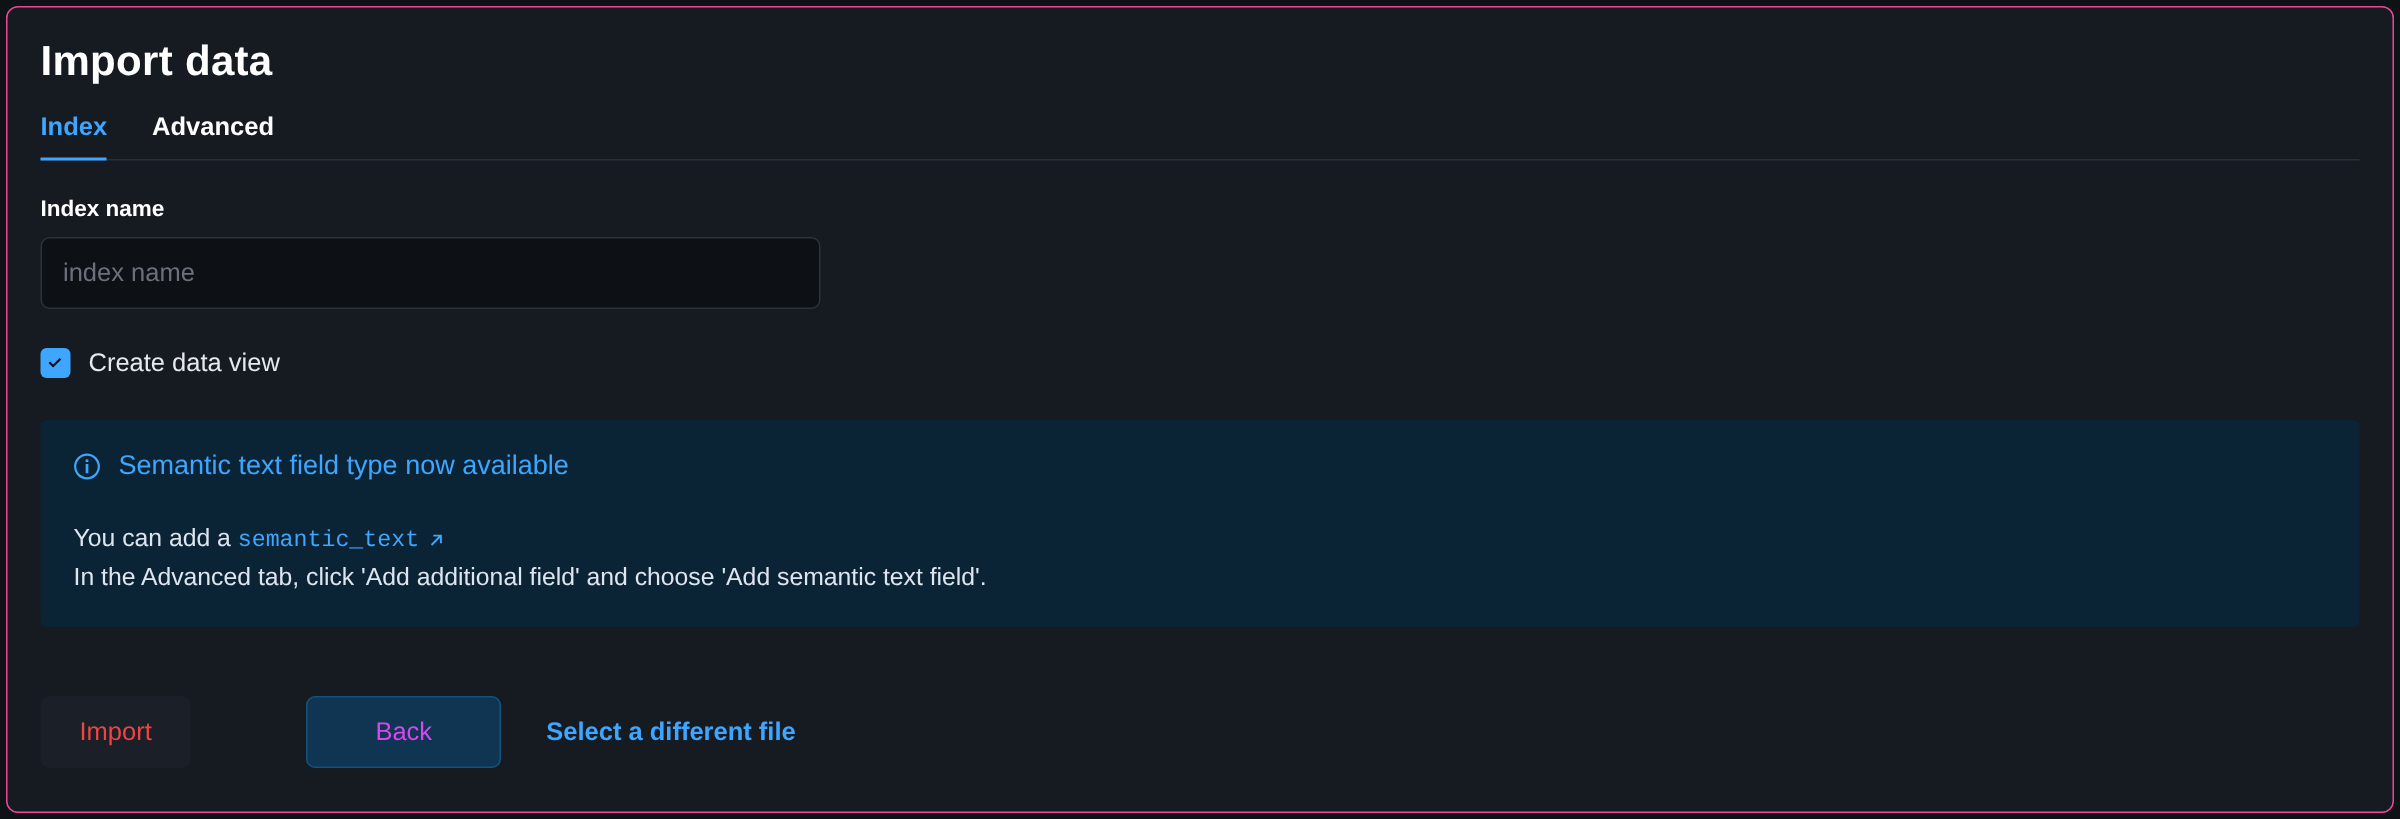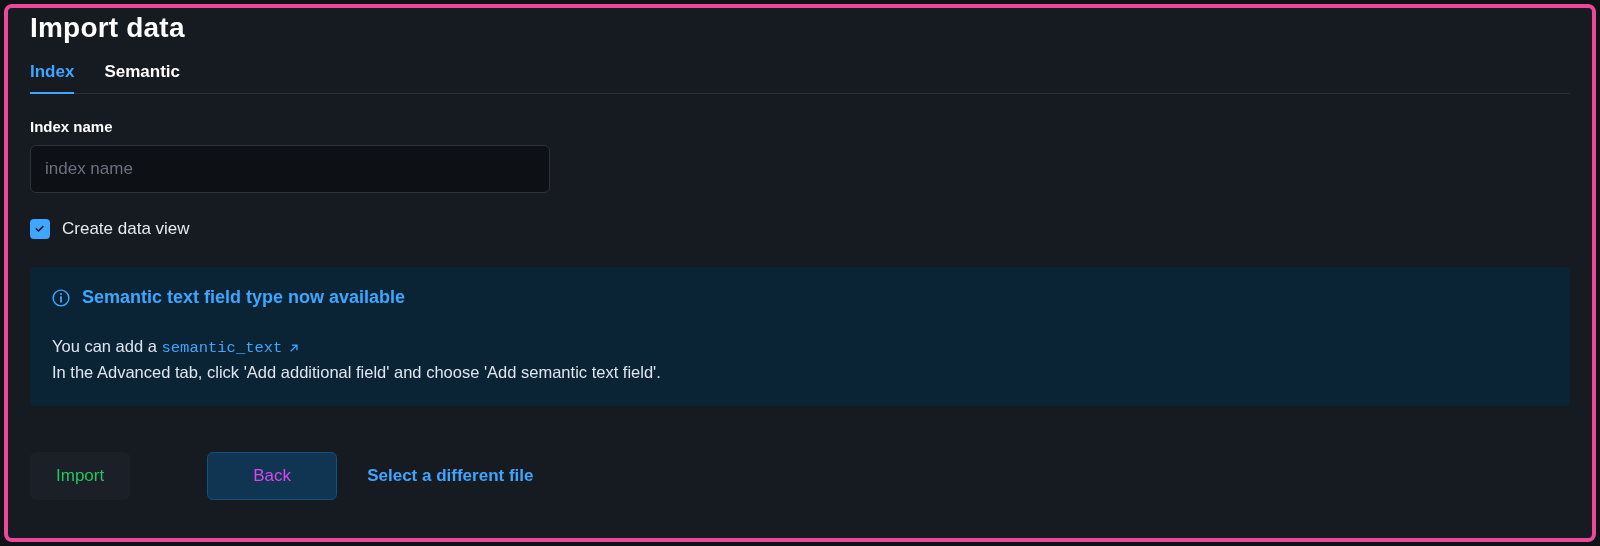--- a/index.html
+++ b/index.html
@@ -10,24 +10,24 @@
     body {
       font-family: -apple-system, BlinkMacSystemFont, "Segoe UI", Helvetica, Arial, sans-serif;
       background: #0e1116;
       color: #dfe5ef;
       width: 1600px;
       height: 546px;
       overflow: hidden;
     }
     .panel {
       margin: 4px;
-      border: 4px solid #ec4899;
+      border: 1px solid #ec4899;
       border-radius: 8px;
       background: #161a21;
-      padding: 4px 22px 24px 22px;
+      padding: 20px 22px 24px 22px;
       height: calc(100% - 8px);
     }
     .page-title {
       font-size: 28px;
       font-weight: 700;
       color: #ffffff;
       margin-bottom: 12px;
       letter-spacing: 0.2px;
     }
     .tabs {
@@ -105,21 +105,21 @@
       padding: 20px 22px;
     }
     .callout-header {
       display: flex;
       align-items: center;
       gap: 12px;
       margin-bottom: 12px;
     }
     .callout-title {
       font-size: 18px;
-      font-weight: 700;
+      font-weight: 400;
       color: #3ea6ff;
     }
     .info-icon {
       width: 18px;
       height: 18px;
       flex-shrink: 0;
     }
     .callout-body {
       font-size: 16.5px;
       line-height: 1.55;
@@ -152,21 +152,21 @@
       font-size: 17px;
       font-weight: 500;
       display: inline-flex;
       align-items: center;
       justify-content: center;
       cursor: pointer;
       border: none;
     }
     .btn-import {
       background: #1b1f27;
-      color: #22c55e;
+      color: #ef4444;
       cursor: not-allowed;
     }
     .btn-back {
       background: #0f3553;
       color: #d946ef;
       border: 1px solid #14537e;
       min-width: 130px;
       margin-left: 47px;
     }
     .btn-link {
@@ -178,21 +178,21 @@
   </style>
 </head>
 <body>
 
 <div class="panel">
 
   <h1 class="page-title">Import data</h1>
 
   <div class="tabs">
     <div class="tab selected">Index</div>
-    <div class="tab">Semantic</div>
+    <div class="tab">Advanced</div>
   </div>
 
   <div class="form-section">
     <label class="field-label">Index name</label>
     <input type="text" class="text-input" placeholder="index name" style="">
 
     <div class="checkbox-row">
       <div class="checkbox">
         <svg viewBox="0 0 16 16">
           <path d="M6.2 11.5 2.7 8l1.2-1.2 2.3 2.3 5-5L12.4 5.3z" fill="#07121d"></path>

